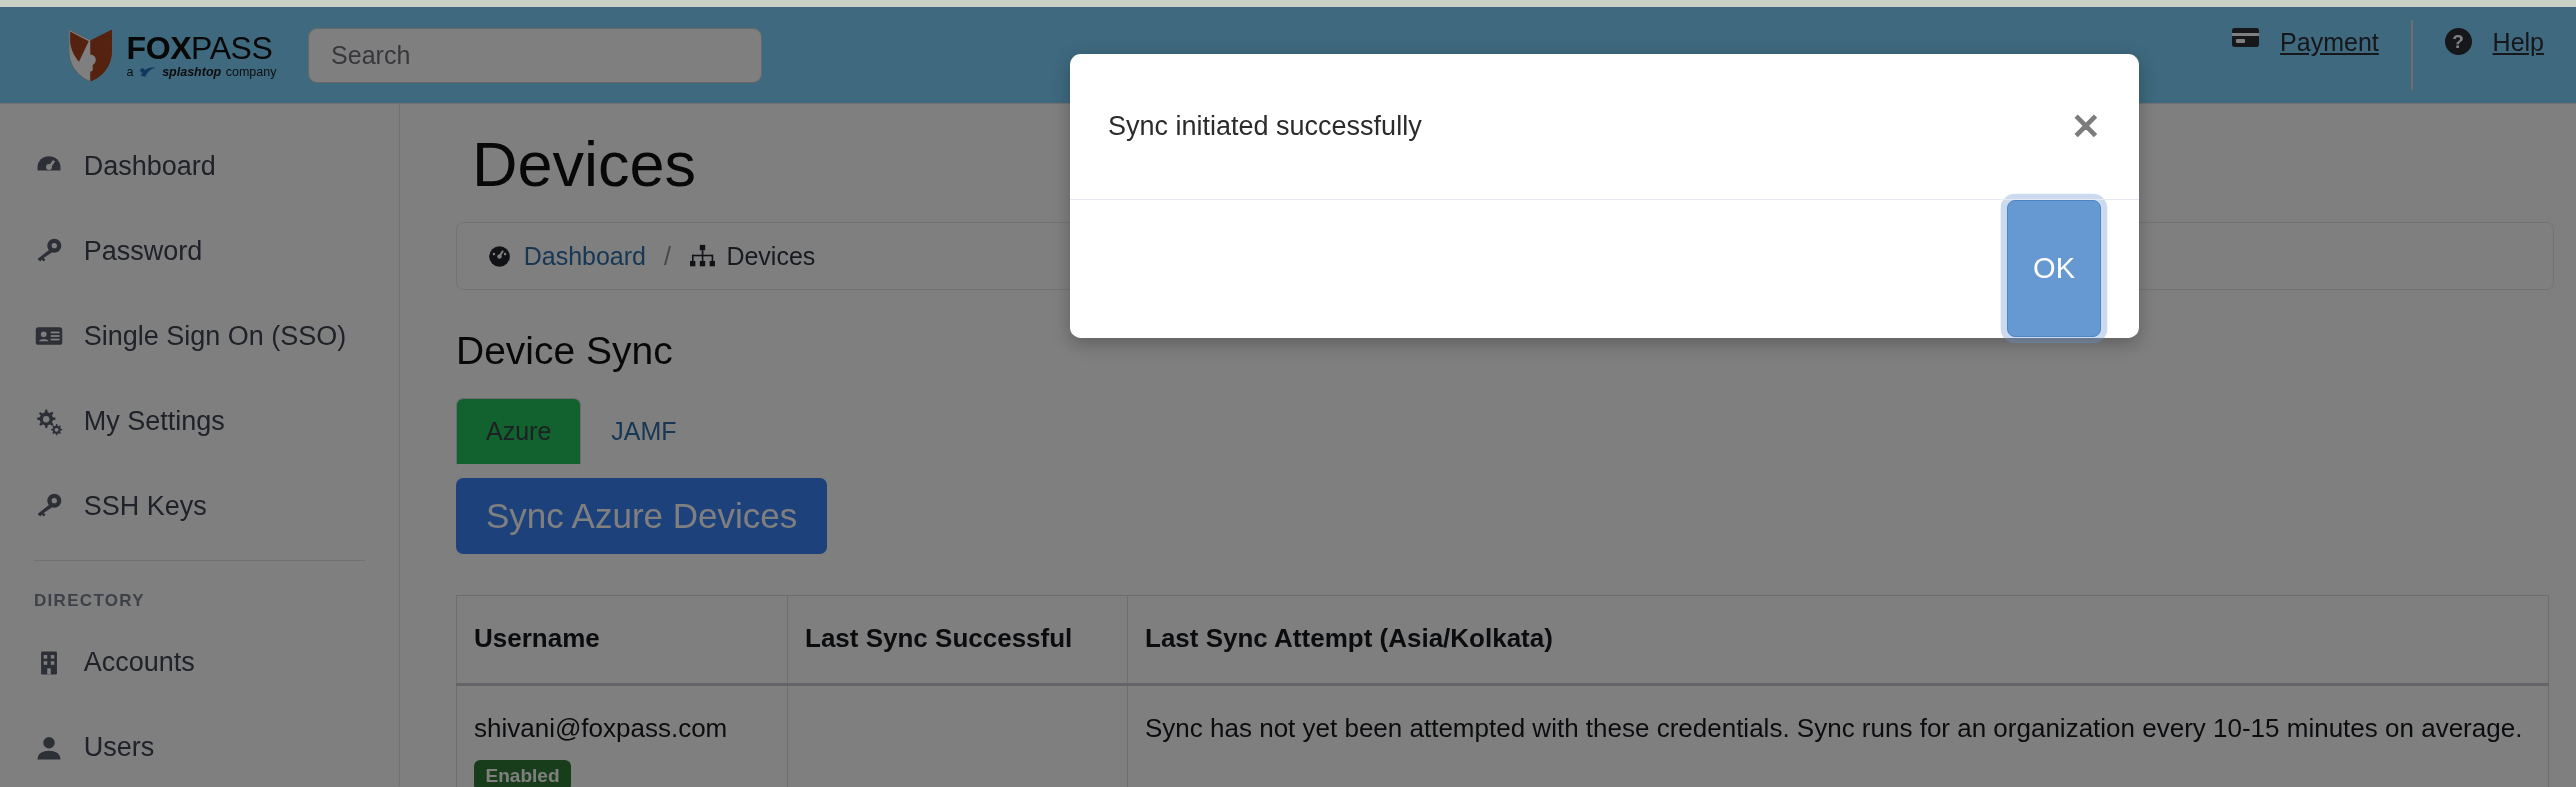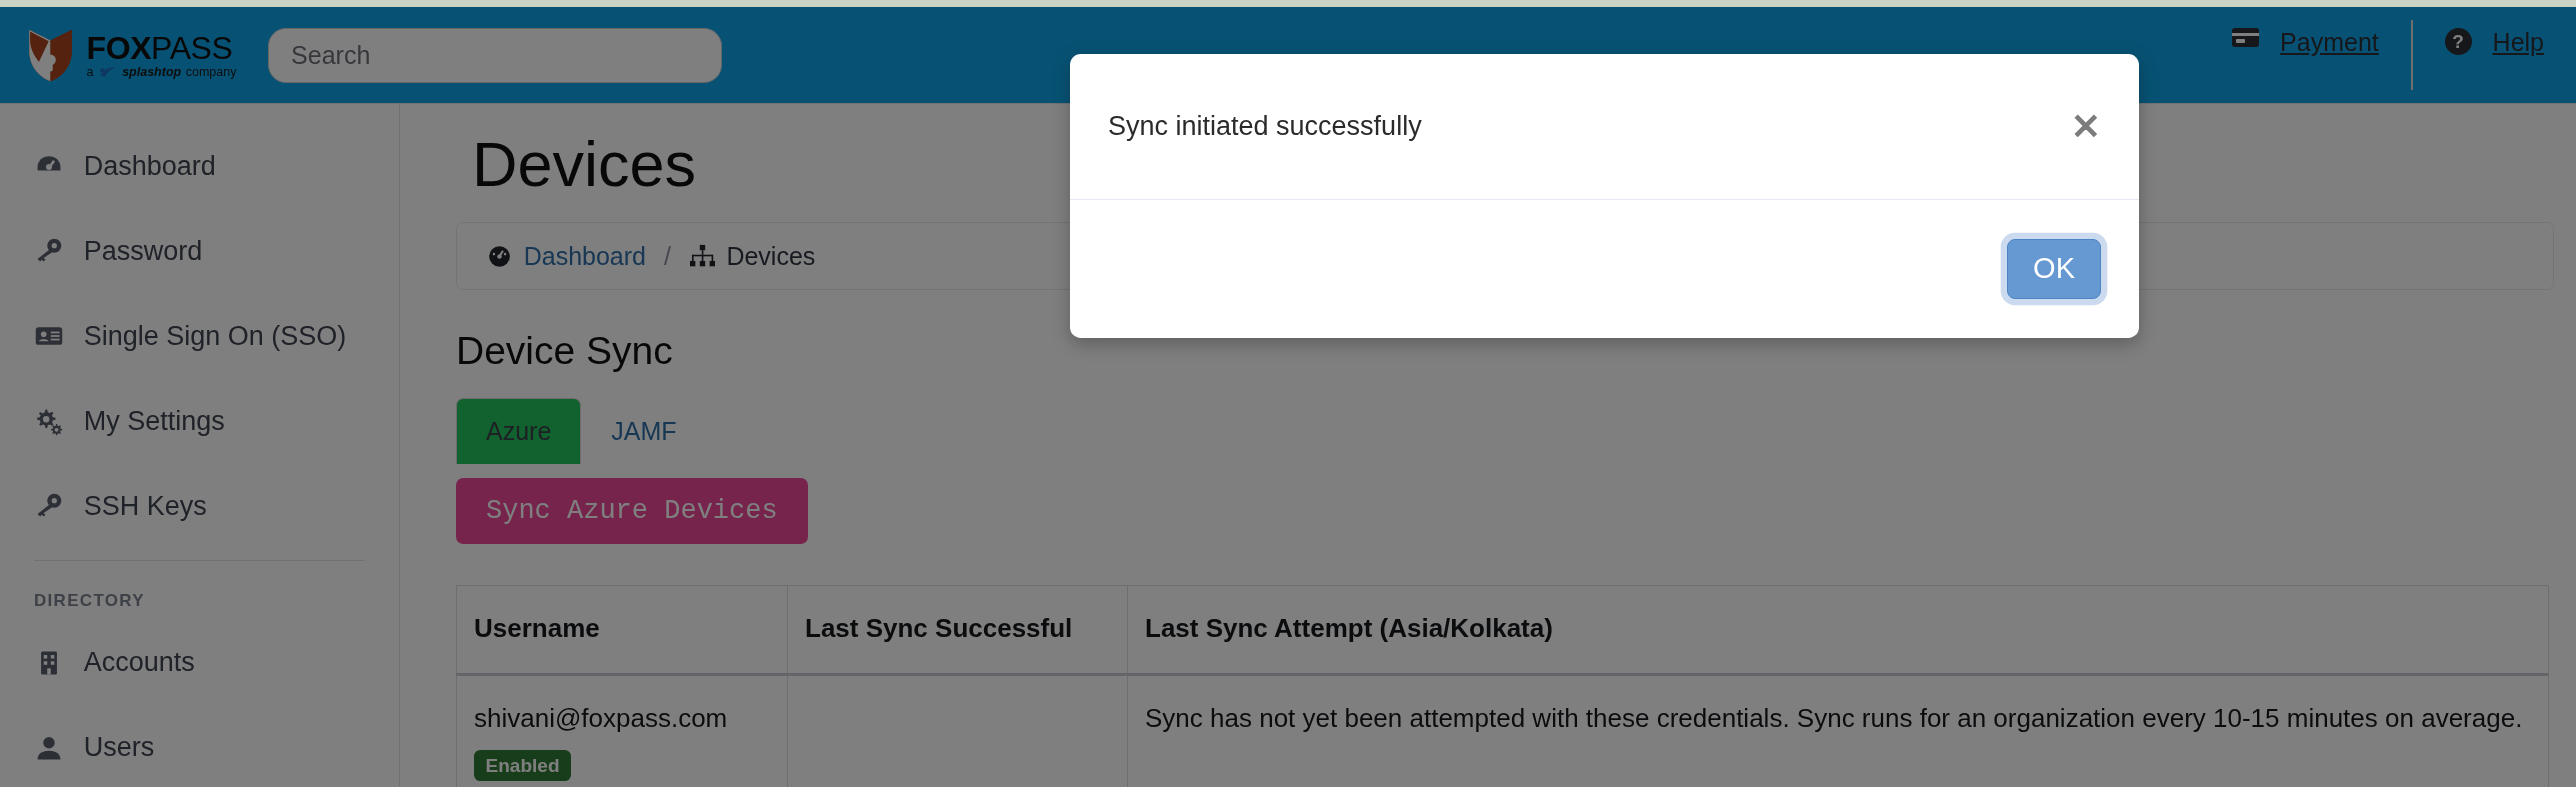--- a/index.html
+++ b/index.html
@@ -30,25 +30,26 @@
     left: 0; top: 7.2px;
     width: 2576px; height: 780px;
     background: #ffffff;
   }
 
   
   .header {
     position: absolute;
     left: 0; top: 0;
     width: 2576px; height: 97px;
-    background: #0ea5e9;
+    background: #7dd3fc;
     border-bottom: 1.8px solid #e4e4e4;
     box-sizing: border-box;
     display: flex;
     align-items: center;
+    padding-left: 40px;
   }
   .brand {
     margin-left: 27px;
     display: flex;
     align-items: center;
     gap: 12.5px;
   }
   .brand-shield { width: 47px; height: 55px; display:block; }
   .brand-text { display: flex; flex-direction: column; gap: 1.8px; }
   .brand-word {
@@ -71,21 +72,21 @@
     display:inline-block;
     width: 19.7px; height: 12.5px;
   }
   .brand-sub .st-name { font-weight: 700; font-style: italic; }
 
   .search-box {
     margin-left: 32px;
     width: 454px;
     height: 55px;
     border: 1.8px solid #cfcfcf;
-    border-radius: 18px;
+    border-radius: 9px;
     background: #fff;
     display: flex;
     align-items: center;
     padding: 0 19.7px;
     box-sizing: border-box;
   }
   .search-box input {
     border: 0;
     outline: 0;
     font-size: 25px;
@@ -253,28 +254,28 @@
     border-color: #d8d8dc;
     border-bottom-color: #ffffff;
     background: #22c55e;
   }
 
   .sync-btn {
     margin-top: 12.5px;
     display: inline-flex;
     align-items: center;
     justify-content: center;
-    background: #ec4899;
+    background: #3b82f6;
     color: #ffffff;
-    font-size: 27px;
+    font-size: 35px;
     border: 0;
     border-radius: 7.2px;
     padding: 18px 30px;
     cursor: pointer;
-    font-family: Liberation Mono, monospace;
+    font-family: Liberation Sans, sans-serif;
   }
 
   .table-wrap { margin-top: 41px; }
   table.devices {
     border-collapse: collapse;
     width: 2093px;
     table-layout: fixed;
   }
   table.devices th, table.devices td {
     border: 1.8px solid #dcdde1;
@@ -350,21 +351,20 @@
     background: none;
     border: 0;
     cursor: pointer;
     font-family: "Liberation Sans", sans-serif;
     font-weight: 700;
     padding: 0;
   }
   .modal-footer {
     height: 137px;
     display: flex;
-    align-items: center;
     justify-content: flex-end;
     padding: 0 38px;
     box-sizing: border-box;
   }
   .ok-btn {
     background: #6699d1;
     color: #ffffff;
     border: 1.8px solid #4d85c4;
     border-radius: 8px;
     font-size: 29px;

